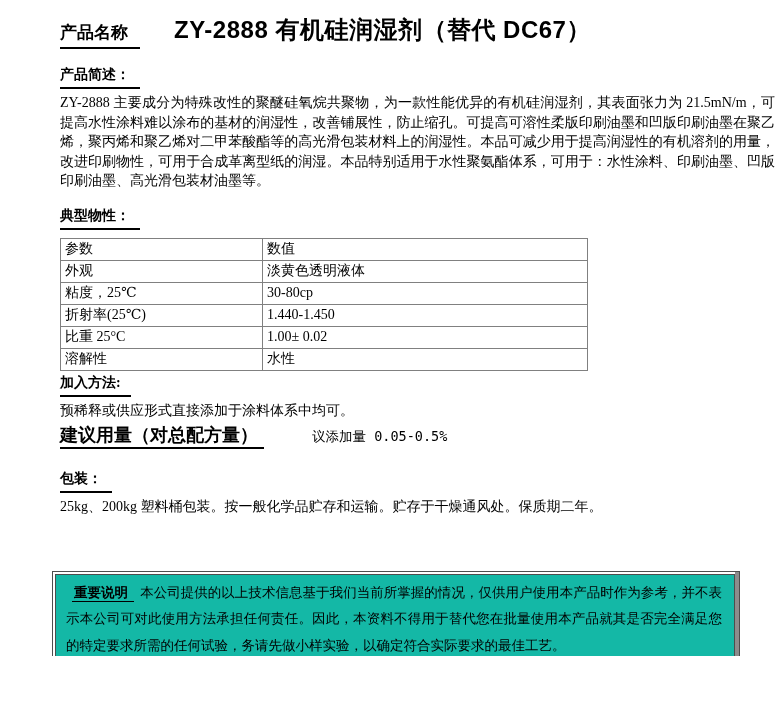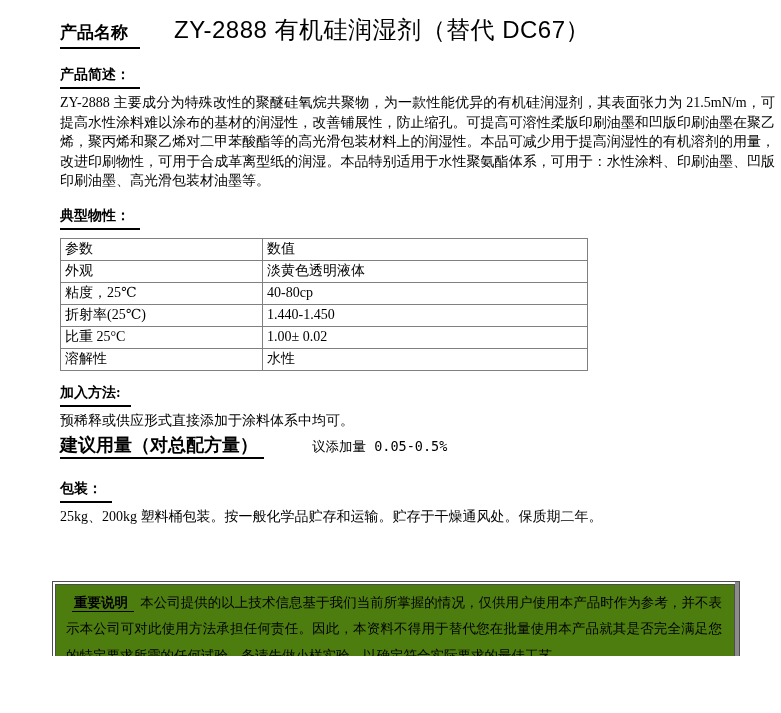--- a/index.html
+++ b/index.html
@@ -28,21 +28,21 @@
   }
   .doc-label {
     font-size: 17px;
     font-weight: bold;
     border-bottom: 2px solid #000;
     padding: 0 12px 3px 0;
     white-space: nowrap;
   }
   .doc-title {
     font-size: 24px;
-    font-weight: normal;
+    font-weight: bold;
     font-family: "Liberation Sans", "DejaVu Sans", sans-serif;
     letter-spacing: 0.5px;
     white-space: nowrap;
   }
 
   
   .sec-heading {
     display: inline-block;
     font-size: 14px;
     font-weight: bold;
@@ -73,21 +73,21 @@
   table.props td {
     border: 1px solid #808080;
     height: 21px;
     padding: 0 4px;
     vertical-align: middle;
     font-weight: normal;
   }
   table.props td.c1 { width: 193px; margin-left: 32px; }
 
   
-  .addition-wrap { margin-top: 12px; }
+  .addition-wrap { margin-top: 2px; }
   .dosage-line { margin-top: 4px; white-space: nowrap; }
   .dosage-heading {
     display: inline-block;
     font-size: 18px;
     font-weight: bold;
     border-bottom: 2px solid #000;
     padding: 0 6px 1px 0;
     line-height: 22px;
   }
   .dosage-text {
@@ -105,21 +105,21 @@
     margin-left: -8px;
     width: 688px;
     border: 1px solid #4d4d4d;
     padding: 2px 4px 4px 2px;
     box-shadow: inset -4px -4px 0 #8c8c8c;
     box-sizing: border-box;
     background: #ffffff;
   }
   .notice-inner {
     border: 1px solid #4d4d4d;
-    background: #4d7c0f;
+    background: #14b8a6;
     padding: 5px 12px 8px 10px;
     font-size: 13.5px;
     line-height: 26.5px;
     text-align: justify;
     text-indent: 6px;
   }
   .notice-label {
     font-weight: bold;
     border-bottom: 1px solid #000;
     padding: 0 6px 1px 2px;
@@ -148,21 +148,21 @@
         <tr>
           <td class="c1">参数</td>
           <td>数值</td>
         </tr>
         <tr>
           <td class="c1">外观</td>
           <td>淡黄色透明液体</td>
         </tr>
         <tr>
           <td class="c1">粘度，25℃</td>
-          <td>40-80cp</td>
+          <td>30-80cp</td>
         </tr>
         <tr>
           <td class="c1">折射率(25℃)</td>
           <td>1.440-1.450</td>
         </tr>
         <tr>
           <td class="c1">比重 25°C</td>
           <td>1.00± 0.02</td>
         </tr>
         <tr>

